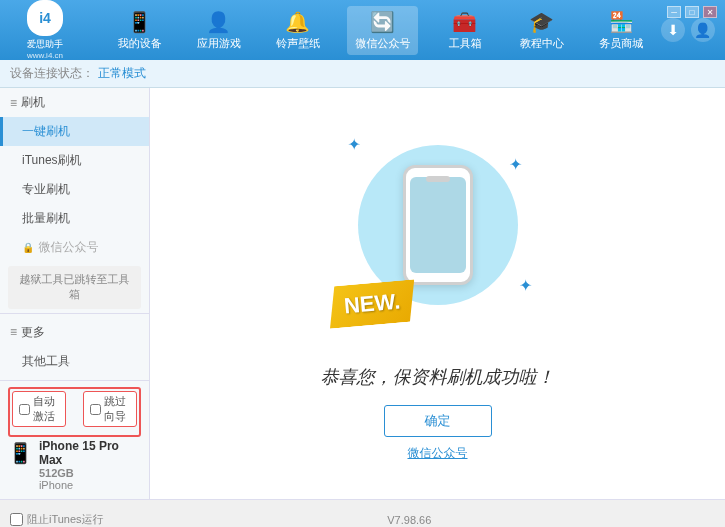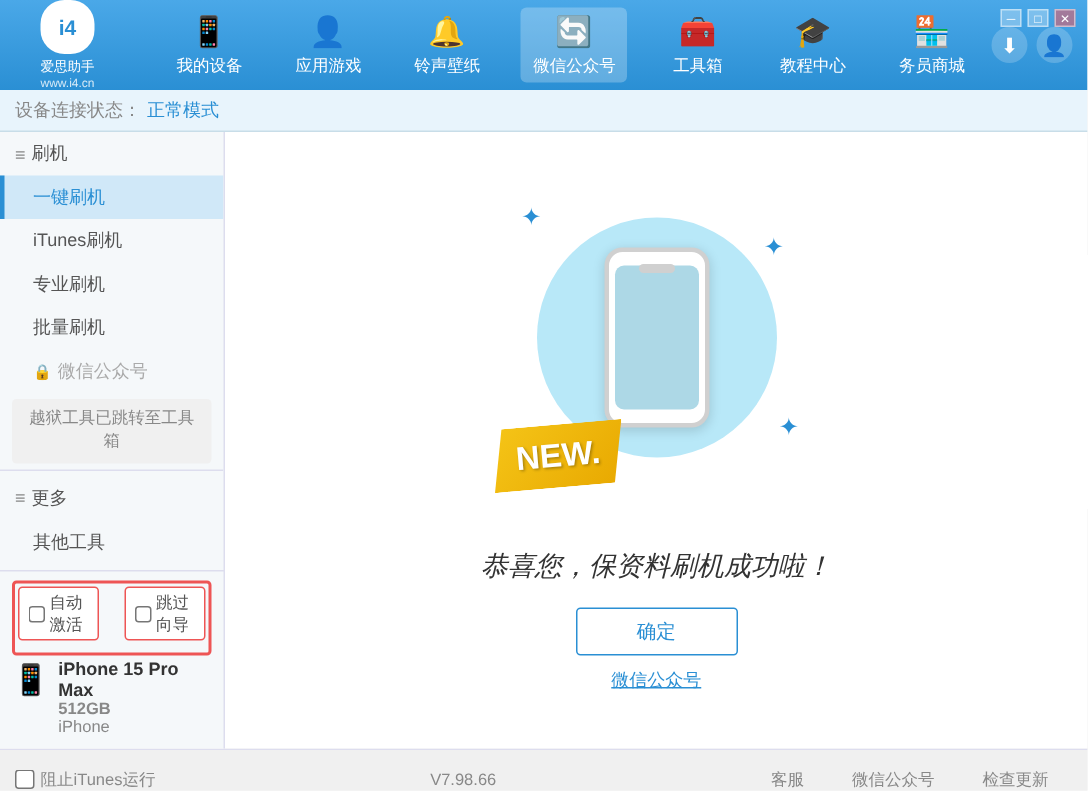--- a/index.html
+++ b/index.html
@@ -233,18 +233,13 @@
 </div>
 
 <div class="footer">
   <div class="stop-itunes">
     <input type="checkbox" style="">
     <span>阻止iTunes运行</span>
   </div>
   <div class="footer-version">
     <span>V7.98.66</span>
   </div>
-  <div class="footer-right">
-    <span class="footer-item">客服</span>
-    <span class="footer-item">微信公众号</span>
-    <span class="footer-item">检查更新</span>
-  </div>
 </div>
 
 </body></html>

